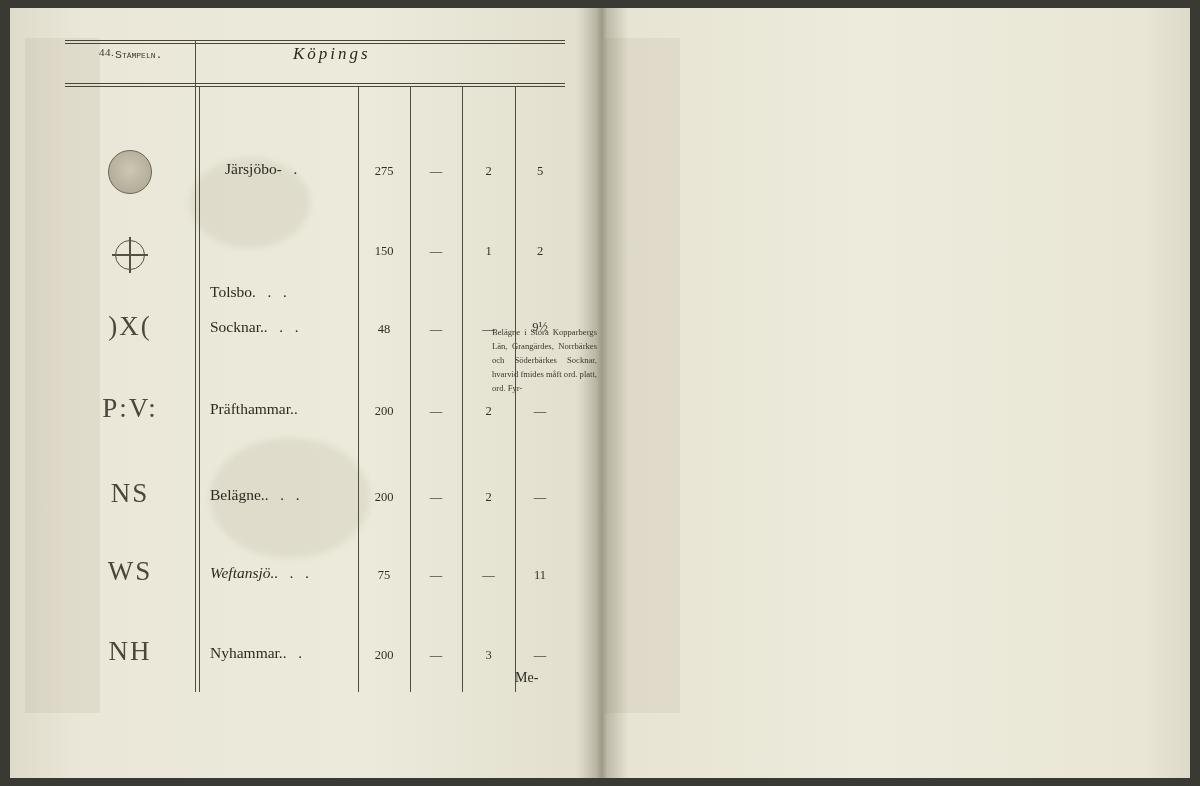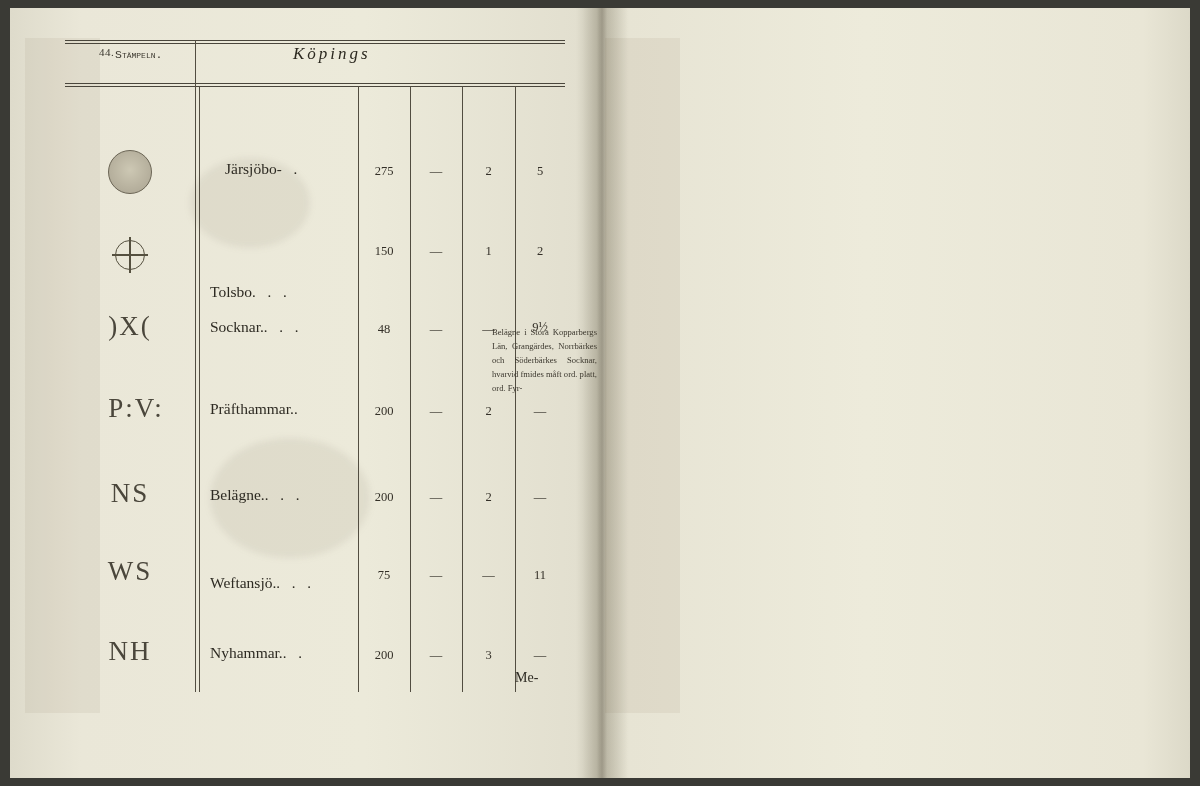--- a/index.html
+++ b/index.html
@@ -244,40 +244,40 @@
         <div class="row" style="top:273px;">
           <div class="stampcell stampglyph" style="left:5px; top:0;">)X(</div>
           <div class="place" style="left:145px; top:5px;"><span>Socknar.</span><span class="dots">.  .  .</span></div>
           <div class="num" style="left:293px; width:52px; top:9px;">48</div>
           <div class="dash" style="left:345px; width:52px; top:9px;">—</div>
           <div class="num" style="left:397px; width:53px; top:9px;">—</div>
           <div class="num" style="left:450px; width:50px; top:7px;">9½</div>
         </div>
 
         <div class="row" style="top:355px;">
-          <div class="stampcell stampglyph" style="left:11px; top:0;text-align:center;">P:V:</div>
+          <div class="stampcell stampglyph" style="left:5px; top:0;text-align:center;">P:V:</div>
           <div class="place" style="left:145px; top:5px;"><span>Präfthammar.</span><span class="dots">.</span></div>
           <div class="num" style="left:293px; width:52px; top:9px;">200</div>
           <div class="dash" style="left:345px; width:52px; top:9px;">—</div>
           <div class="num" style="left:397px; width:53px; top:9px;">2</div>
           <div class="num" style="left:450px; width:50px; top:9px;">—</div>
         </div>
 
         <div class="row" style="top:440px;">
           <div class="stampcell stampglyph" style="left:5px; top:0;text-align:center;">NS</div>
           <div class="place" style="left:145px; top:6px;"><span>Belägne.</span><span class="dots">.  .  .</span></div>
           <div class="num" style="left:293px; width:52px; top:10px;">200</div>
           <div class="dash" style="left:345px; width:52px; top:10px;">—</div>
           <div class="num" style="left:397px; width:53px; top:10px;">2</div>
           <div class="num" style="left:450px; width:50px; top:10px;">—</div>
         </div>
 
         <div class="row" style="top:518px;">
           <div class="stampcell stampglyph" style="left:5px; top:0;">WS</div>
-          <div class="place" style="left:145px; top:16px;"><span>Weftansjö.</span><span class="dots">.  .  .</span></div>
+          <div class="place" style="left:145px; top:6px;font-style:italic;"><span>Weftansjö.</span><span class="dots">.  .  .</span></div>
           <div class="num" style="left:293px; width:52px; top:10px;">75</div>
           <div class="dash" style="left:345px; width:52px; top:10px;">—</div>
           <div class="num" style="left:397px; width:53px; top:10px;">—</div>
           <div class="num" style="left:450px; width:50px; top:10px;">11</div>
         </div>
 
         <div class="row" style="top:598px;">
           <div class="stampcell stampglyph" style="left:5px; top:0;">NH</div>
           <div class="place" style="left:145px; top:6px;"><span>Nyhammar.</span><span class="dots">.  .</span></div>
           <div class="num" style="left:293px; width:52px; top:10px;">200</div>

